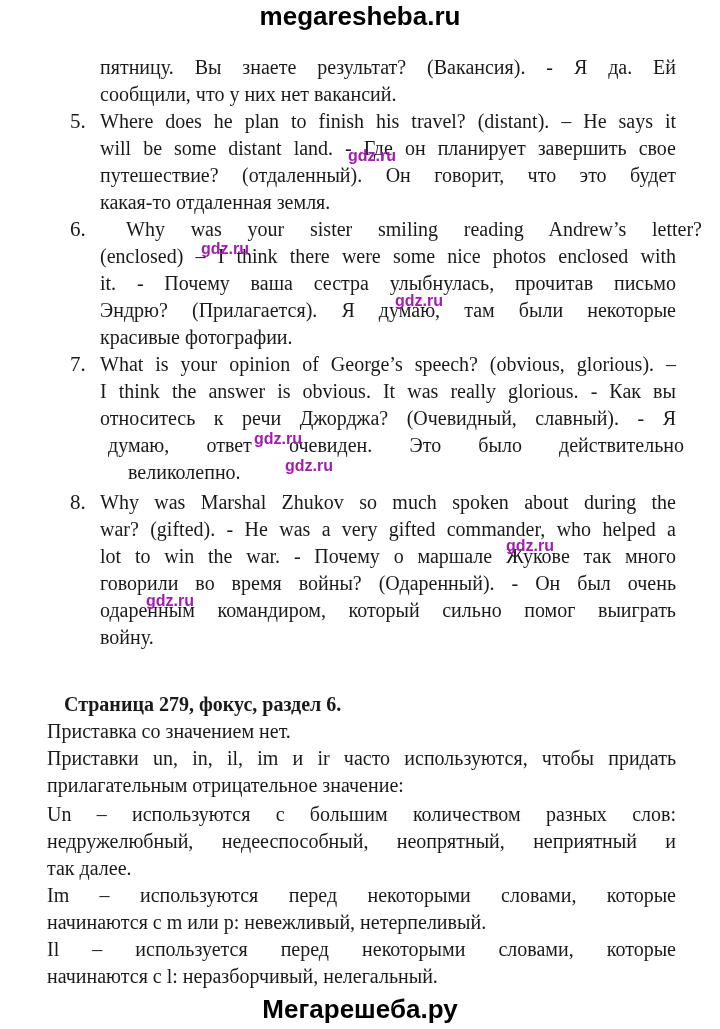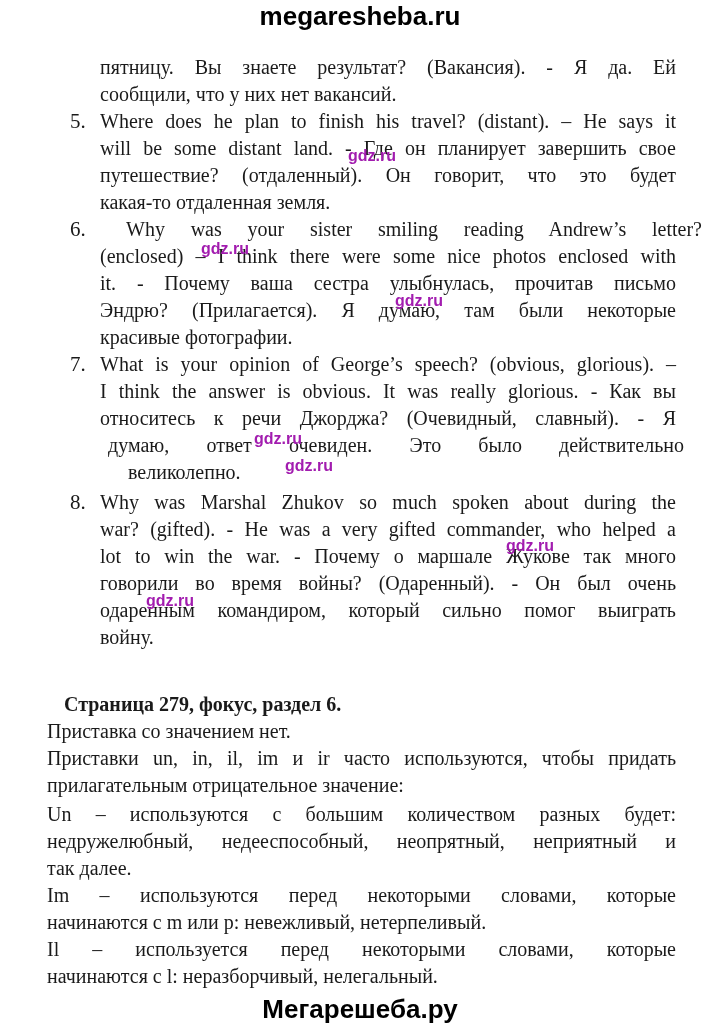--- a/index.html
+++ b/index.html
@@ -67,21 +67,21 @@
   <div class="line justify" style="left:100px;top:516px;width:576px;">war? (gifted). - He was a very gifted commander, who helped a</div>
   <div class="line justify" style="left:100px;top:543px;width:576px;">lot to win the war. - Почему о  маршале Жукове так много</div>
   <div class="line justify" style="left:100px;top:570px;width:576px;">говорили во время войны? (Одаренный). - Он был очень</div>
   <div class="line justify" style="left:100px;top:597px;width:576px;">одаренным командиром, который сильно помог выиграть</div>
   <div class="line" style="left:100px;top:624px;">войну.</div>
 
   <div class="line bold" style="left:64px;top:691px;">Страница 279, фокус, раздел 6.</div>
   <div class="line" style="left:47px;top:718px;">Приставка со значением нет.</div>
   <div class="line justify" style="left:47px;top:745px;width:629px;">Приставки un, in, il, im и ir часто используются, чтобы придать</div>
   <div class="line" style="left:47px;top:772px;">прилагательным отрицательное значение:</div>
-  <div class="line justify" style="left:47px;top:801px;width:629px;">Un – используются с большим количеством разных будет:</div>
+  <div class="line justify" style="left:47px;top:801px;width:629px;">Un – используются с большим количеством разных слов:</div>
   <div class="line justify" style="left:47px;top:828px;width:629px;">недружелюбный, недееспособный, неопрятный, неприятный и</div>
   <div class="line" style="left:47px;top:855px;">так далее.</div>
   <div class="line justify" style="left:47px;top:882px;width:629px;">Im – используются перед некоторыми словами, которые</div>
   <div class="line" style="left:47px;top:909px;">начинаются с m или p: невежливый, нетерпеливый.</div>
   <div class="line justify" style="left:47px;top:936px;width:629px;">Il – используется перед некоторыми словами, которые</div>
   <div class="line" style="left:47px;top:963px;">начинаются с l: неразборчивый, нелегальный.</div>
 
   <div class="wm" style="left:348px;top:148px;">gdz.ru</div>
   <div class="wm" style="left:201px;top:241px;">gdz.ru</div>
   <div class="wm" style="left:395px;top:293px;">gdz.ru</div>

